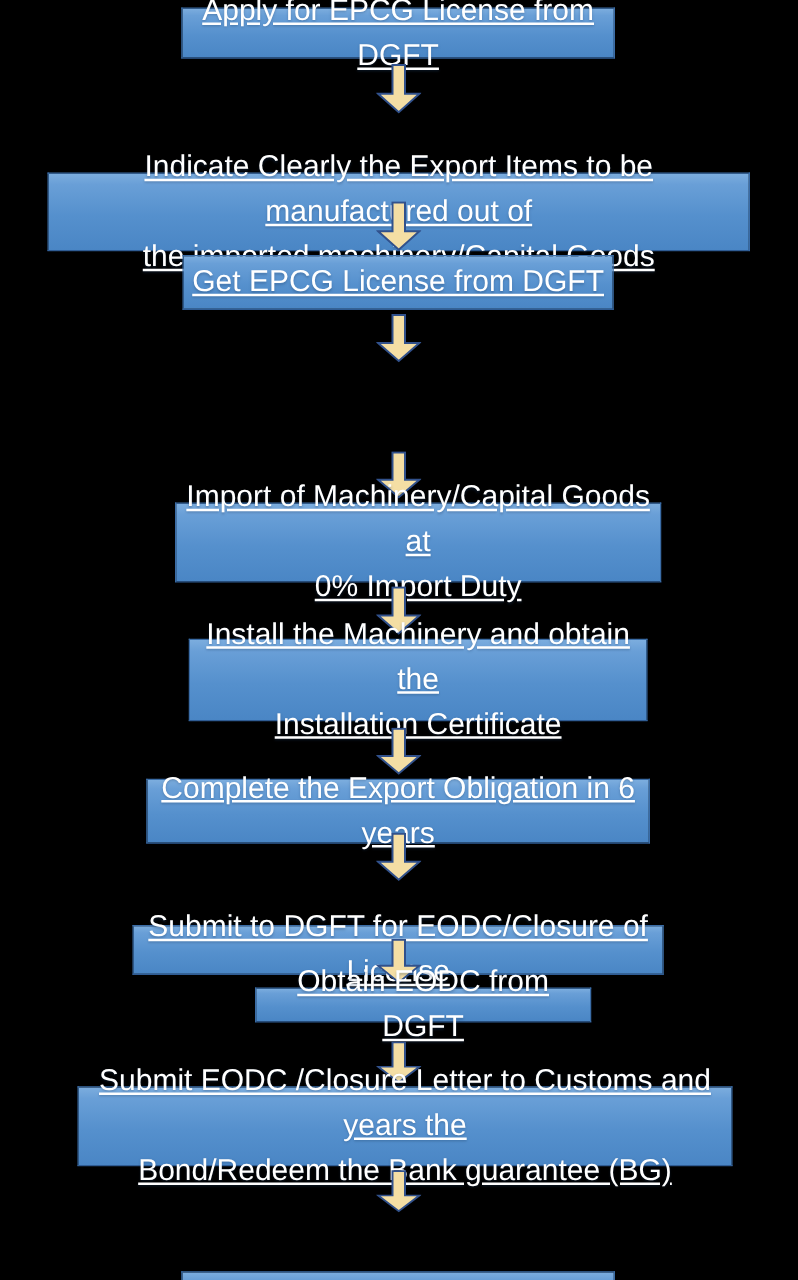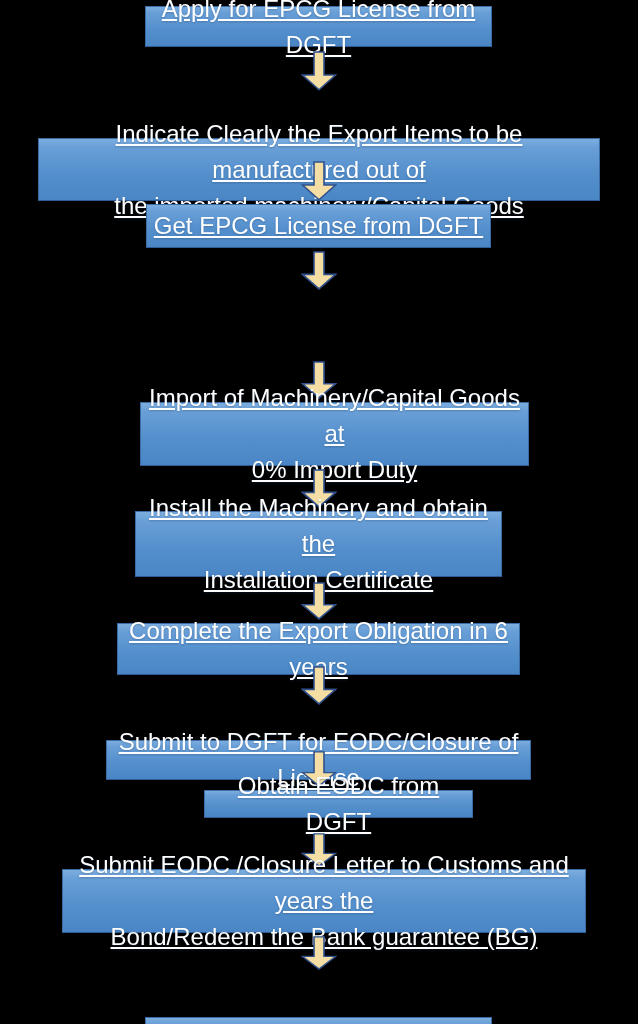--- a/index.html
+++ b/index.html
@@ -78,21 +78,21 @@
 
   <div class="box" style="left:124px; top:402px; width:389px; height:64px;margin-left:16px;">Import of Machinery/Capital Goods at
 0% Import Duty</div>
 
   <div class="arrow" style="top:469px; height:39px;">
     <svg viewBox="0 0 36 40" preserveAspectRatio="none">
       <path d="M13 1 L23 1 L23 24 L34.5 24 L18 38.8 L1.5 24 L13 24 Z" fill="#f4dea4" stroke="#31518c" stroke-width="1.6" stroke-linejoin="miter"></path>
     </svg>
   </div>
 
-  <div class="box" style="left:135px; top:511px; width:367px; height:66px;text-align:center;">Install the Machinery and obtain the
+  <div class="box" style="left:151px; top:511px; width:367px; height:66px;text-align:center;">Install the Machinery and obtain the
 Installation Certificate</div>
 
   <div class="arrow" style="top:582px; height:38px;">
     <svg viewBox="0 0 36 40" preserveAspectRatio="none">
       <path d="M13 1 L23 1 L23 24 L34.5 24 L18 38.8 L1.5 24 L13 24 Z" fill="#f4dea4" stroke="#31518c" stroke-width="1.6" stroke-linejoin="miter"></path>
     </svg>
   </div>
 
   <div class="box" style="left:117px; top:623px; width:403px; height:52px;">Complete the Export Obligation in 6 years</div>
 

